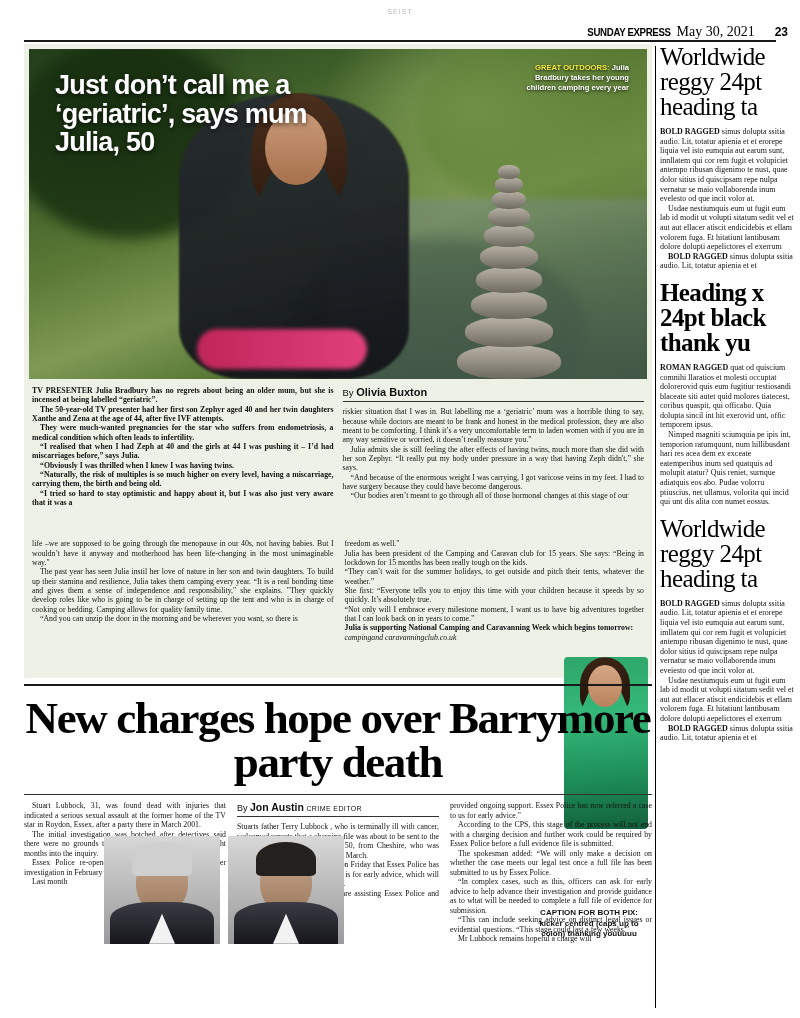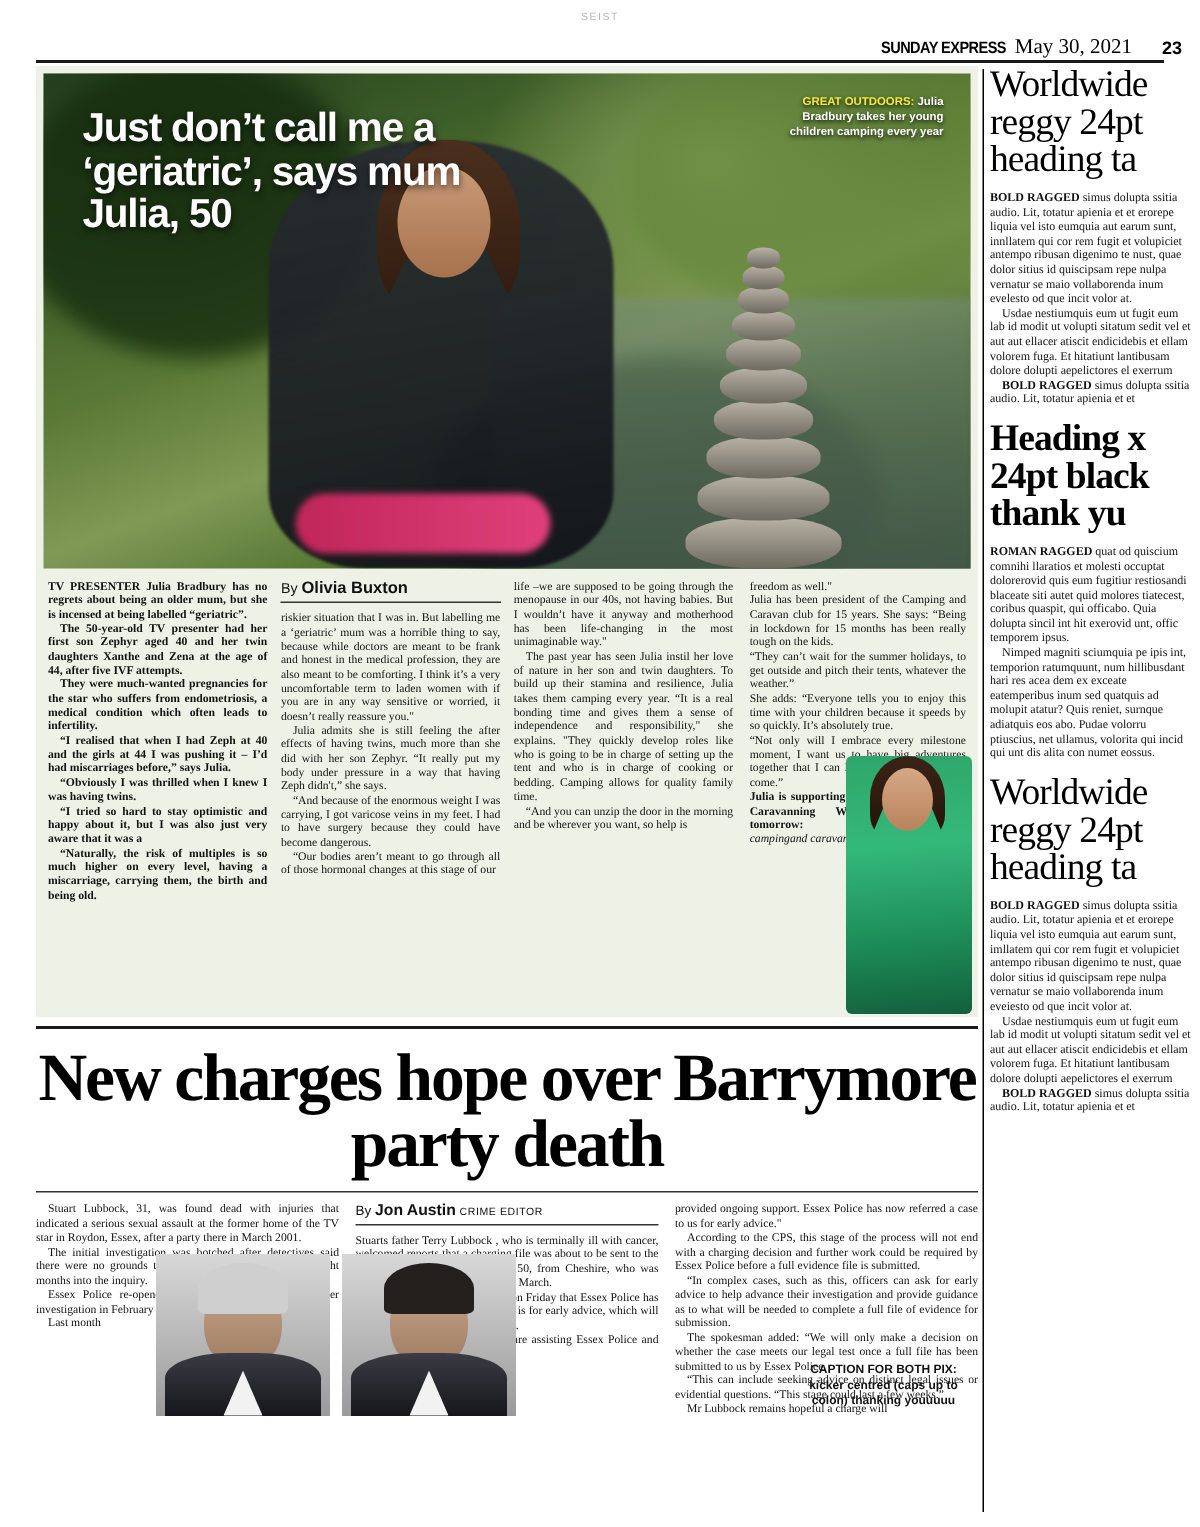--- a/index.html
+++ b/index.html
@@ -94,21 +94,21 @@
   .photo-caption {
     position:absolute; right:18px; top:14px; width:118px;
     color:#fff; font-family:"Liberation Sans", sans-serif; font-weight:bold;
     font-size:7.6px; line-height:1.32; text-align:right;
     text-shadow:0 1px 3px rgba(0,0,0,.9);
   }
   .photo-caption .kicker { color:#f5e93c; }
 
   .feature-body {
     position:absolute; left:5px; top:342px; width:618px; height:288px;
-    display:grid; grid-template-columns:1fr 1fr 1fr 1fr; column-gap:9px;
+    display:grid; grid-template-columns:1fr 1fr; column-gap:9px;
     padding:0 3px;
   }
   .fcol { position:relative; font-size:7.8px; line-height:1.2; color:#111; text-align:justify; }
   .fcol p { text-indent:8px; }
   .fcol p.lead { text-indent:0; }
   .byline-box { margin-bottom:5px; }
   .byline {
     font-family:"Liberation Sans", sans-serif; font-size:9.5px; color:#111;
     padding-bottom:2px;
   }
@@ -252,49 +252,49 @@
       </div>
 
       <div class="feature-body">
 
         <div class="fcol c1">
           <p class="lead">TV PRESENTER Julia Bradbury has no regrets about being an older mum, but she is incensed at being labelled “geriatric”.</p>
           <p>The 50-year-old TV presenter had her first son Zephyr aged 40 and her twin daughters Xanthe and Zena at the age of 44, after five IVF attempts.</p>
           <p>They were much-wanted pregnancies for the star who suffers from endometriosis, a medical condition which often leads to infertility.</p>
           <p>“I realised that when I had Zeph at 40 and the girls at 44 I was pushing it – I’d had miscarriages before,” says Julia.</p>
           <p>“Obviously I was thrilled when I knew I was having twins.</p>
+          <p>“Naturally, the risk of multiples is so much higher on every level, having a miscarriage, carrying them, the birth and being old.</p>
           <p>“I tried so hard to stay optimistic and happy about it, but I was also just very aware that it was a</p>
-          <p>“Naturally, the risk of multiples is so much higher on every level, having a miscarriage, carrying them, the birth and being old.</p>
         </div>
 
         <div class="fcol c2">
           <div class="byline-box">
             <div class="byline">
               <span>By</span>
               <b>Olivia Buxton</b>
             </div>
             <div class="byline-rule"></div>
           </div>
           <p class="lead">riskier situation that I was in. But labelling me a ‘geriatric’ mum was a horrible thing to say, because while doctors are meant to be frank and honest in the medical profession, they are also meant to be comforting. I think it’s a very uncomfortable term to laden women with if you are in any way sensitive or worried, it doesn’t really reassure you."</p>
           <p>Julia admits she is still feeling the after effects of having twins, much more than she did with her son Zephyr. “It really put my body under pressure in a way that having Zeph didn't,” she says.</p>
           <p>“And because of the enormous weight I was carrying, I got varicose veins in my feet. I had to have surgery because they could have become dangerous.</p>
           <p>“Our bodies aren’t meant to go through all of those hormonal changes at this stage of our</p>
         </div>
 
         <div class="fcol c3">
           <p class="lead">life –we are supposed to be going through the menopause in our 40s, not having babies. But I wouldn’t have it anyway and motherhood has been life-changing in the most unimaginable way."</p>
           <p>The past year has seen Julia instil her love of nature in her son and twin daughters. To build up their stamina and resilience, Julia takes them camping every year. “It is a real bonding time and gives them a sense of independence and responsibility," she explains. "They quickly develop roles like who is going to be in charge of setting up the tent and who is in charge of cooking or bedding. Camping allows for quality family time.</p>
-          <p>“And you can unzip the door in the morning and be wherever you want, so help is</p>
+          <p>“And you can unzip the door in the morning and be wherever you want, so there is</p>
         </div>
 
         <div class="fcol c4 pull-indent">
           <p>freedom as well."</p>
           <p>Julia has been president of the Camping and Caravan club for 15 years. She says: “Being in lockdown for 15 months has been really tough on the kids.</p>
           <p>“They can’t wait for the summer holidays, to get outside and pitch their tents, whatever the weather.”</p>
-          <p>She adds: “Everyone tells you to enjoy this time with your children because it speeds by so quickly. It’s absolutely true.</p>
+          <p>She first: “Everyone tells you to enjoy this time with your children because it speeds by so quickly. It’s absolutely true.</p>
           <p>“Not only will I embrace every milestone moment, I want us to have big adventures together that I can look back on in years to come.”</p>
           <p style="font-weight:bold">Julia is supporting National Camping and Caravanning Week which begins tomorrow:</p>
           <p class="closing">campingand caravanningclub.co.uk</p>
           <div class="inset-portrait">
             <div class="ip-hair"></div>
             <div class="ip-face"></div>
           </div>
         </div>
 
       </div>
@@ -323,22 +323,22 @@
           </div>
           <div class="byline2-rule"></div>
           <p class="lead">Stuarts father Terry Lubbock , who is terminally ill with cancer, welcomed reports that a charging file was about to be sent to the CPS in connection with a man, 50, from Cheshire, who was arrested on suspicion of murder in March.</p>
           <p>However, the CPS announced on Friday that Essex Police has only just made an approach and it is for early advice, which will not yet lead to a charging decision.</p>
           <p>A CPS spokesman said: “We are assisting Essex Police and have</p>
         </div>
 
         <div class="scol">
           <p class="lead">provided ongoing support. Essex Police has now referred a case to us for early advice."</p>
           <p>According to the CPS, this stage of the process will not end with a charging decision and further work could be required by Essex Police before a full evidence file is submitted.</p>
+          <p>The spokesman added: “We will only make a decision on whether the case meets our legal test once a full file has been submitted to us by Essex Police.</p>
           <p>“In complex cases, such as this, officers can ask for early advice to help advance their investigation and provide guidance as to what will be needed to complete a full file of evidence for submission.</p>
-          <p>The spokesman added: “We will only make a decision on whether the case meets our legal test once a full file has been submitted to us by Essex Police.</p>
           <p>“This can include seeking advice on distinct legal issues or evidential questions. “This stage could last a few weeks.”</p>
           <p>Mr Lubbock remains hopeful a charge will</p>
         </div>
       </div>
 
       <div class="mugs">
         <div class="mug m1">
           <div class="mhead"></div>
           <div class="mhair"></div>
           <div class="mbody"></div>

